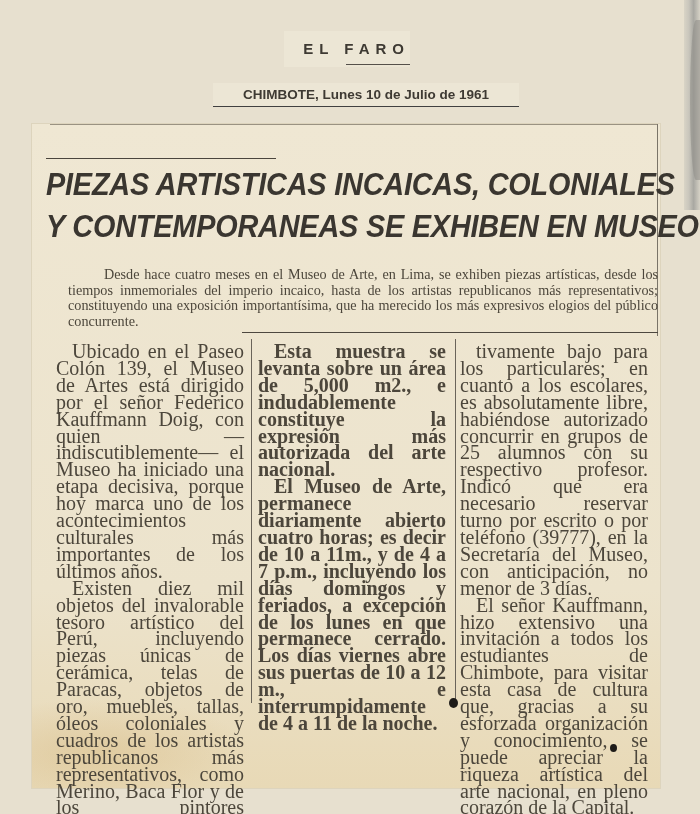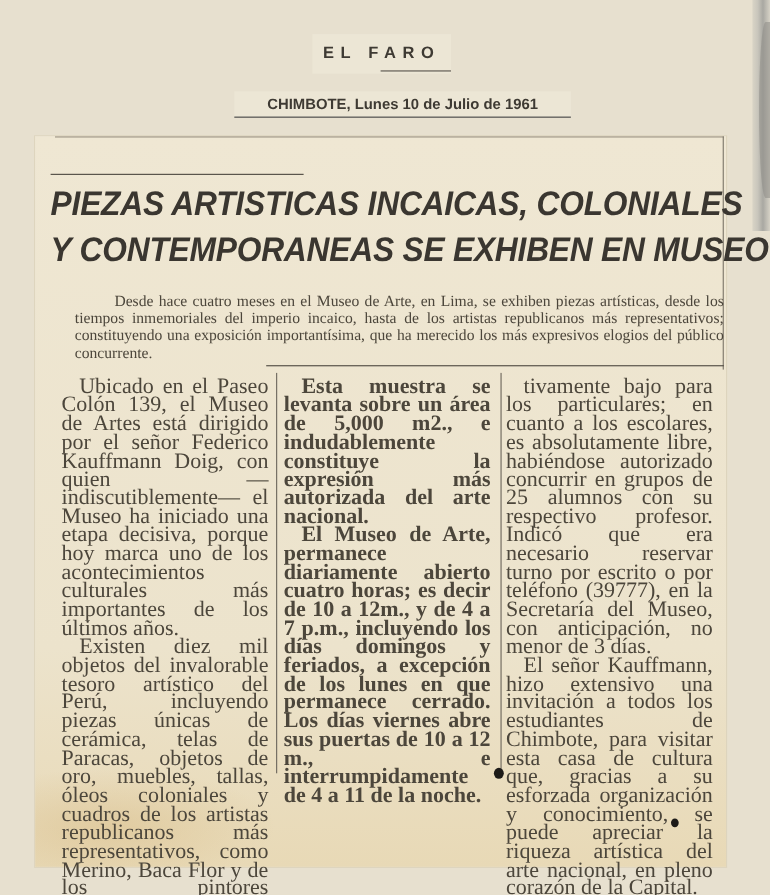--- a/index.html
+++ b/index.html
@@ -15,21 +15,21 @@
   }
   .photo-edge::after {
     content: ""; position: absolute; left: 6px; top: 20px; width: 12px; height: 160px;
     border-radius: 50% 0 0 50%;
     background: #8e8c86; opacity: .55;
   }
   .paper-label {
     position: absolute; background: #ece6d5; text-align: center;
     font-family: "Liberation Sans", sans-serif; font-weight: bold; color: #3e3a33;
   }
-  .masthead { left: 284px; top: 31px; width: 126px; height: 36px; font-size: 15px; letter-spacing: 6px; line-height: 36px; }
+  .masthead { left: 284px; top: 31px; width: 126px; height: 36px; font-size: 15px; letter-spacing: 6px; line-height: 36px; text-align: right; }
   .masthead-underline { position: absolute; left: 346px; top: 64px; width: 64px; border-top: 1px solid #55504a; }
   .dateline { left: 213px; top: 83px; width: 306px; height: 23px; font-size: 13.5px; line-height: 23px; border-bottom: 1px solid #404040; }
   .clip {
     position: absolute; left: 32px; top: 124px; width: 628px; height: 664px;
     background: linear-gradient(180deg, #efe7d3 0%, #ece3cc 70%, #e8d9b6 100%);
     box-shadow: 0 0 0 1px #ddd4bd;
   }
   .clip::before {
     content: ""; position: absolute; left: 0; bottom: 0; width: 220px; height: 90px;
     background: radial-gradient(ellipse at 30% 60%, rgba(214,184,128,.45), rgba(214,184,128,0) 70%);
@@ -95,21 +95,21 @@
   <div class="col-rule r1"></div>
   <div class="col-rule r2"></div>
 
   <div class="col col-1">
     <p>Ubicado en el Paseo Colón 139, el Museo de Artes está dirigido por el señor Federico Kauffmann Doig, con quien —indiscutiblemente— el Museo ha iniciado una etapa decisiva, porque hoy marca uno de los acontecimientos culturales más importantes de los últimos años.</p>
     <p>Existen diez mil objetos del invalorable tesoro artístico del Perú, incluyendo piezas únicas de cerámica, telas de Paracas, objetos de oro, muebles, tallas, óleos coloniales y cuadros de los artistas republicanos más representativos, como Merino, Baca Flor y de los pintores contemporáneos más caracterizados.</p>
   </div>
 
   <div class="col col-2">
     <p>Esta muestra se levanta sobre un área de 5,000 m2., e indudablemente constituye la expresión más autorizada del arte nacional.</p>
-    <p>El Museo de Arte, permanece diariamente abierto cuatro horas; es decir de 10 a 12m., y de 4 a 7 p.m., incluyendo los días domingos y feriados, a excepción de los lunes en que permanece cerrado. Los días viernes abre sus puertas de 10 a 12 m., e interrumpidamente de 4 a 11 de la noche.</p>
+    <p>El Museo de Arte, permanece diariamente abierto cuatro horas; es decir de 10 a 11m., y de 4 a 7 p.m., incluyendo los días domingos y feriados, a excepción de los lunes en que permanece cerrado. Los días viernes abre sus puertas de 10 a 12 m., e interrumpidamente de 4 a 11 de la noche.</p>
   </div>
 
   <div class="col col-3">
     <p>tivamente bajo para los particulares; en cuanto a los escolares, es absolutamente libre, habiéndose autorizado concurrir en grupos de 25 alumnos con su respectivo profesor. Indicó que era necesario reservar turno por escrito o por teléfono (39777), en la Secretaría del Museo, con anticipación, no menor de 3 días.</p>
     <p>El señor Kauffmann, hizo extensivo una invitación a todos los estudiantes de Chimbote, para visitar esta casa de cultura que, gracias a su esforzada organización y conocimiento, se puede apreciar la riqueza artística del arte nacional, en pleno corazón de la Capital.</p>
   </div>
 
   <div class="ink" style="left:417px; top:574px;"></div>
   <div class="ink" style="left:578px; top:620px; width:7px; height:8px;"></div>
 </div>

